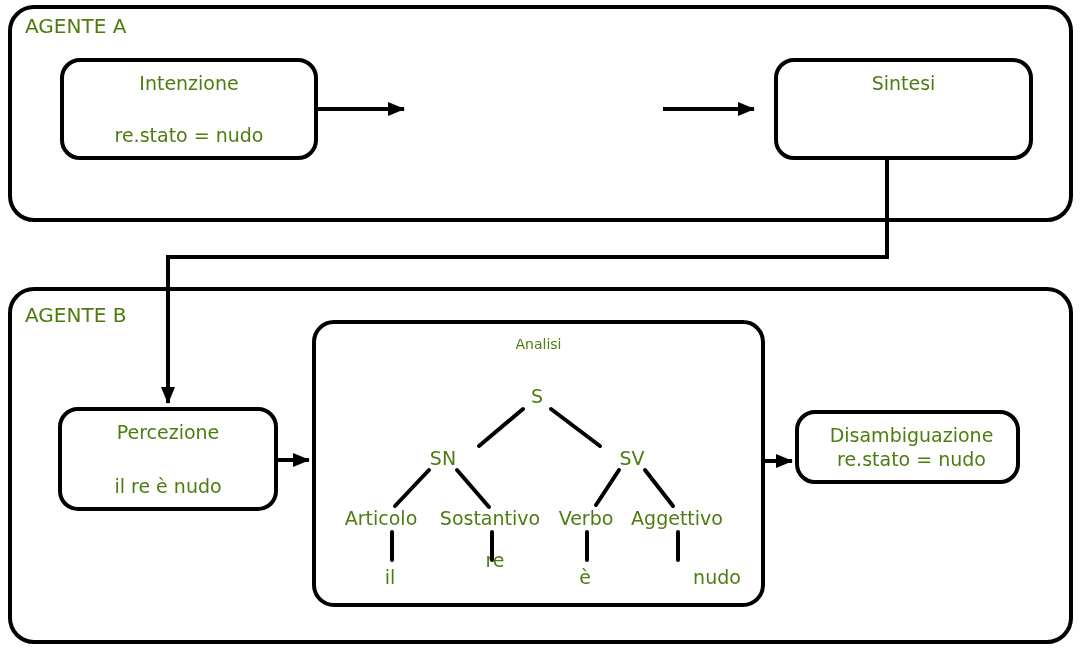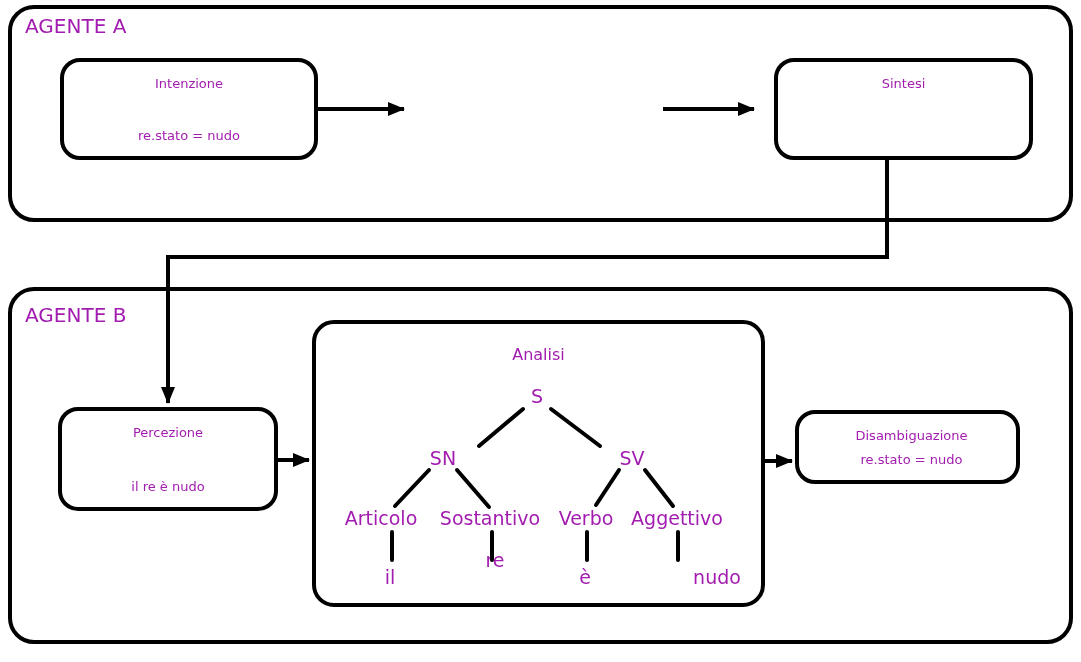--- a/index.html
+++ b/index.html
@@ -1,21 +1,21 @@
 <!DOCTYPE html>
 <html><head>
 <meta charset="utf-8">
 <style>
   html, body { margin: 0; padding: 0; background: #ffffff; }
   .canvas {
     position: relative;
     width: 1081px;
     height: 662px;
     background: #ffffff;
-    color: #a21caf;
+    color: #4d7c0f;
     font-family: "DejaVu Sans", "Liberation Sans", sans-serif;
     overflow: hidden;
   }
   .agent {
     position: absolute;
     border: 4px solid #000000;
     border-radius: 26px;
     box-sizing: border-box;
     background: transparent;
   }
@@ -30,35 +30,35 @@
     border: 4px solid #000000;
     border-radius: 20px;
     box-sizing: border-box;
     background: #ffffff;
     display: flex;
     flex-direction: column;
     justify-content: space-between;
     align-items: center;
     text-align: center;
     padding: 10px 6px 9px 6px;
-    font-size: 13px;
+    font-size: 19px;
     line-height: 23px;
   }
   .box .box-title { white-space: nowrap; }
   .box .box-value { white-space: nowrap; }
   .analysis-box {
     position: absolute;
     border: 4px solid #000000;
     border-radius: 22px;
     box-sizing: border-box;
     background: #ffffff;
     text-align: center;
-    font-size: 16px;
+    font-size: 14px;
     line-height: 23px;
-    padding-top: 19px;
+    padding-top: 9px;
   }
   .tree-label {
     position: absolute;
     transform: translate(-50%, -50%);
     font-size: 19px;
     line-height: 23px;
     white-space: nowrap;
   }
   .wire-layer {
     position: absolute;

